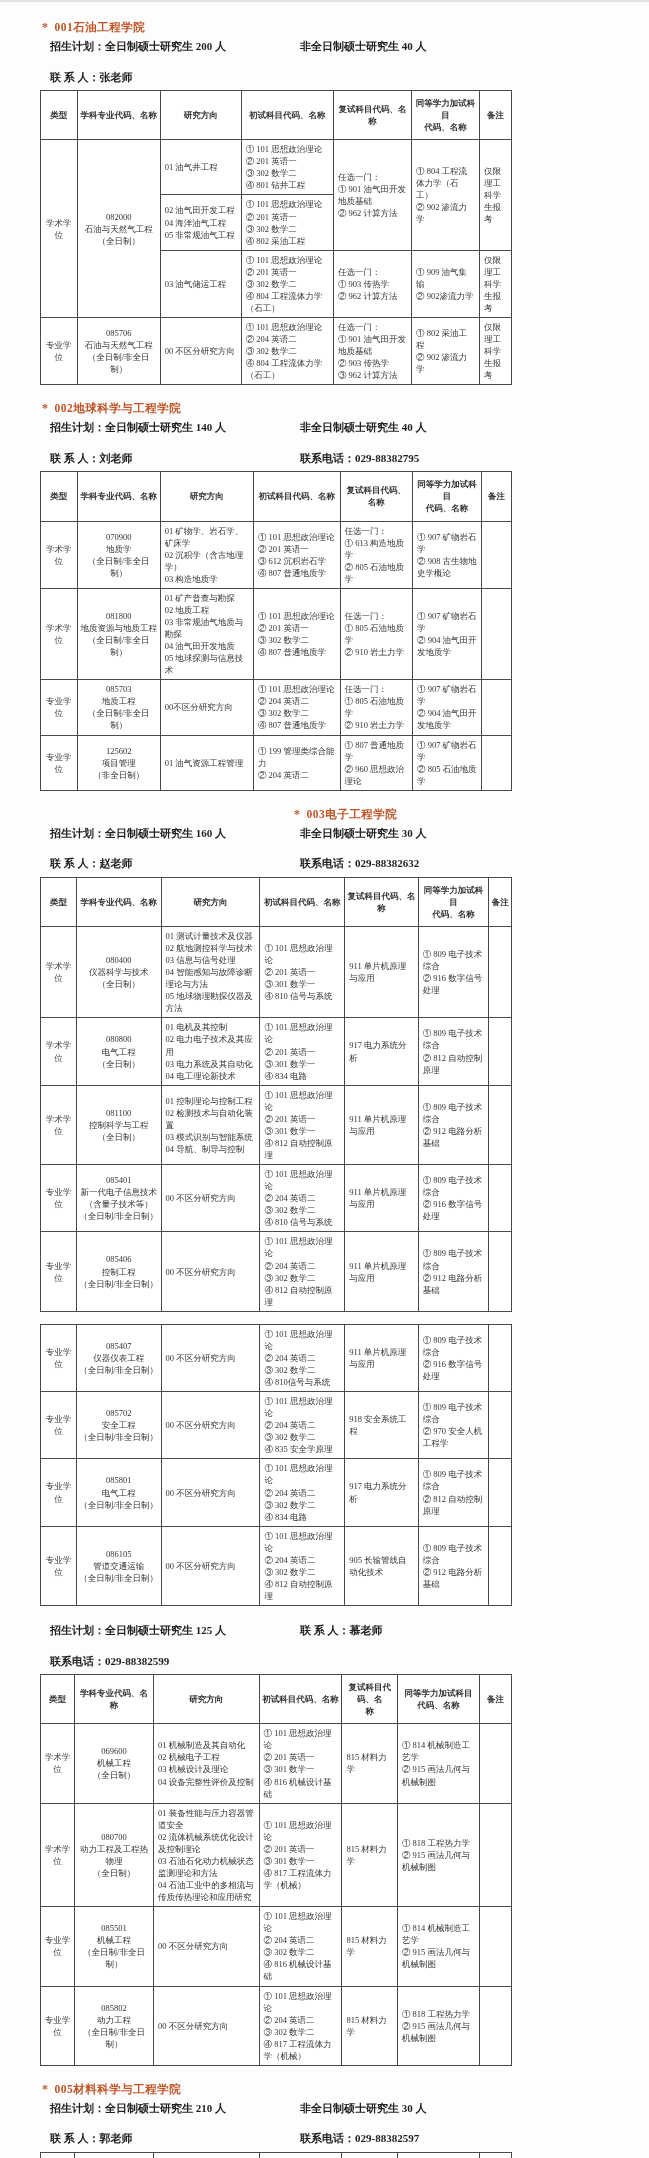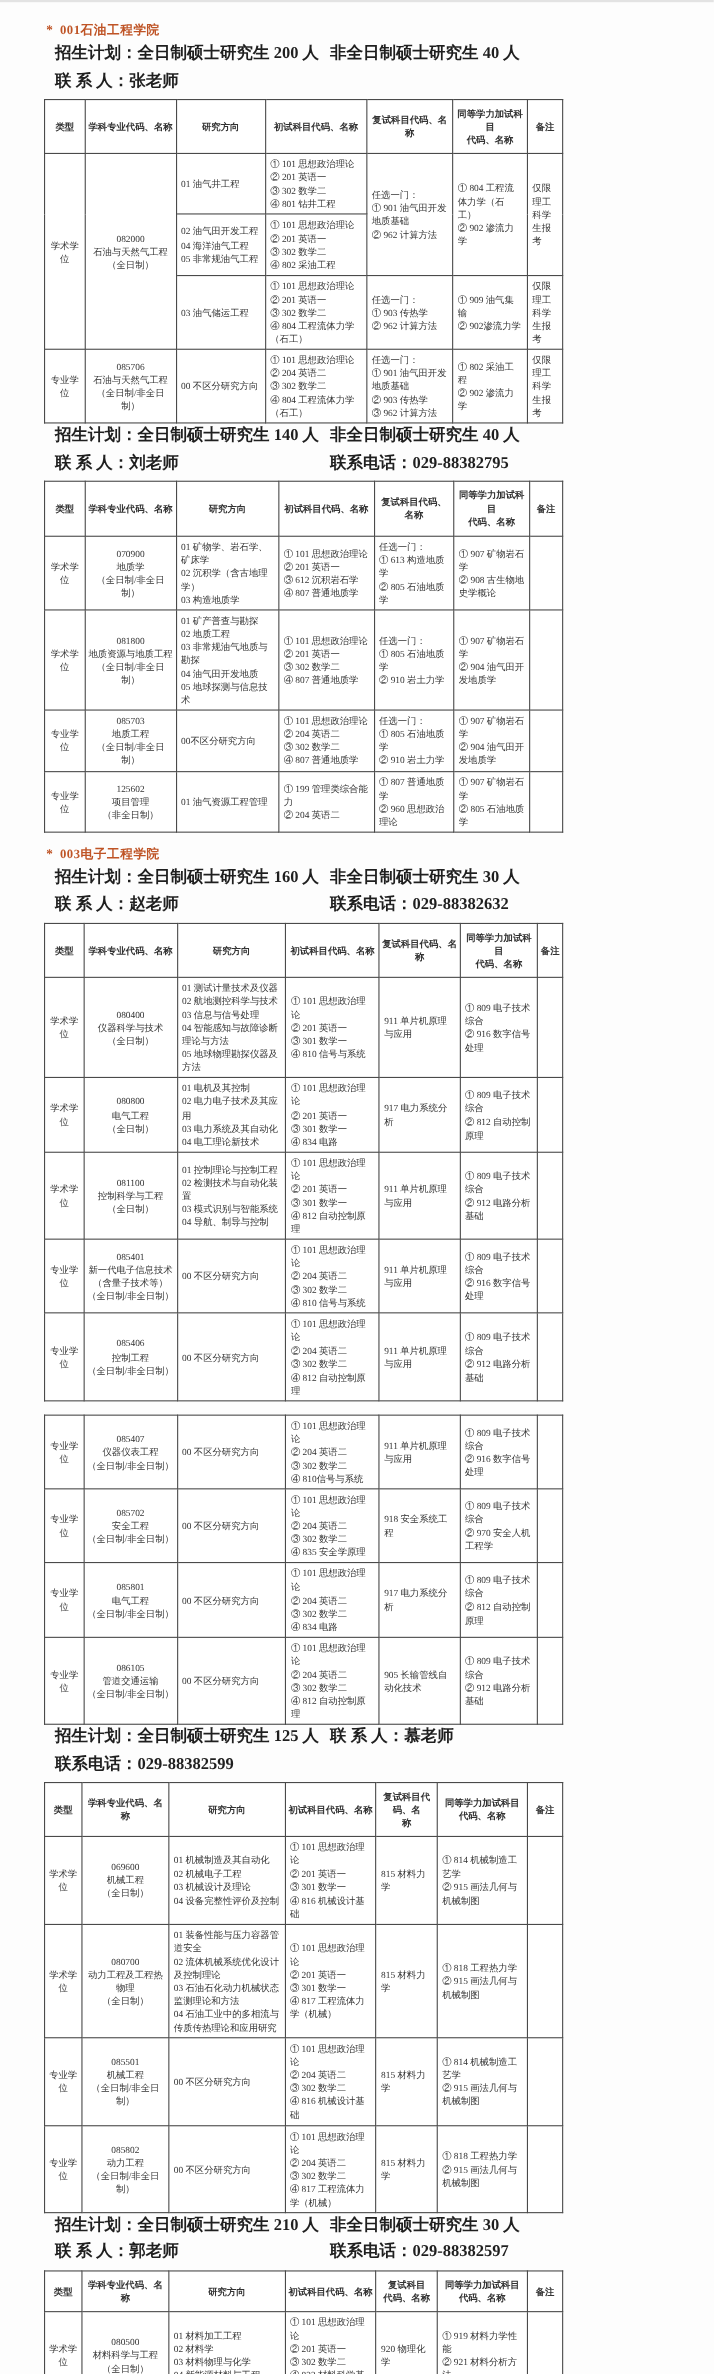--- a/index.html
+++ b/index.html
@@ -1,24 +1,24 @@
 <!DOCTYPE html>
 <html><head>
 <meta charset="utf-8">
 <style>
   html,body{margin:0;padding:0;background:#ffffff;}
   body{font-family:"Liberation Serif","DejaVu Serif",serif;color:#2e2e2e;}
   .page{position:relative;width:649px;min-height:2158px;background:#fdfdfd;overflow:hidden;}
   .top-strip{height:2px;background:#e3e3e3;}
   .content{padding:6px 0 24px 40px;}
-  .section{}
+  .section{margin-bottom:16px;}
   .sec-title{font-size:11.5px;font-weight:bold;margin:12px 0 3px 2px;letter-spacing:.5px;}
   .sec-title .bullet{margin-right:6px;font-size:12px;}
-  .info-grid{display:grid;grid-template-columns:250px auto;row-gap:2px;
-             font-size:15px;font-weight:bold;color:#1f1f1f;margin-left:10px;line-height:1.5;}
+  .info-grid{display:grid;grid-template-columns:250px auto;row-gap:14px;
+             font-size:11px;font-weight:bold;color:#1f1f1f;margin-left:10px;line-height:1.5;}
   table.adm{border-collapse:collapse;table-layout:fixed;width:472px;margin-top:5px;
             background:#fff;}
   table.adm.gap{margin-top:12px;}
   .adm th,.adm td{border:1px solid #4a4a4a;font-size:8.5px;line-height:1.42;
                   padding:3px 4px;vertical-align:middle;white-space:pre-line;
                   word-break:break-all;color:#333;}
   .adm{border:1.5px solid #222;}
   .adm th{text-align:center;font-weight:bold;padding:6px 2px;}
   .adm td.c0,.adm td.c1{text-align:center;padding:3px 2px;}
   .adm td.c2,.adm td.c3,.adm td.c4,.adm td.c5,.adm td.c6{text-align:left;}
@@ -114,20 +114,21 @@
 ② 903 传热学
 ③ 962 计算方法</td>
                 <td class="c5">① 802 采油工程
 ② 902 渗流力学</td>
                 <td class="c6">仅限理工科学生报考</td>
               </tr>
             </tbody>
           </table>
         </div>
         <div class="section">
+          <div class="sec-title" style="color: rgb(191, 84, 38);"><span class="bullet">*</span><span>002地球科学与工程学院</span></div>
           <div class="info-grid">
             <div>招生计划：全日制硕士研究生 140 人</div>
             <div>非全日制硕士研究生 40 人</div>
             <div>联 系 人：刘老师</div>
             <div>联系电话：029-88382795</div>
           </div>
           <table class="adm">
             <colgroup>
               <col style="width: 7.8%;">
               <col style="width: 17.6%;">
@@ -218,21 +219,21 @@
                 <td class="c4">① 807 普通地质学
 ② 960 思想政治理论</td>
                 <td class="c5">① 907 矿物岩石学
 ② 805 石油地质学</td>
                 <td class="c6"></td>
               </tr>
             </tbody>
           </table>
         </div>
         <div class="section">
-          <div class="sec-title" style="color: rgb(191, 84, 38);"><span class="bullet">*</span><span>003电子工程学院</span></div>
+          <div class="sec-title" style="color: rgb(191, 84, 38); text-align: center;"><span class="bullet">*</span><span>003电子工程学院</span></div>
           <div class="info-grid">
             <div>招生计划：全日制硕士研究生 160 人</div>
             <div>非全日制硕士研究生 30 人</div>
             <div>联 系 人：赵老师</div>
             <div>联系电话：029-88382632</div>
           </div>
           <table class="adm">
             <colgroup>
               <col style="width: 7.6%;">
               <col style="width: 18%;">
@@ -509,20 +510,21 @@
 ④ 817 工程流体力学（机械）</td>
                 <td class="c4">815 材料力学</td>
                 <td class="c5">① 818 工程热力学
 ② 915 画法几何与机械制图</td>
                 <td class="c6"></td>
               </tr>
             </tbody>
           </table>
         </div>
         <div class="section">
+          <div class="sec-title" style="color: rgb(191, 84, 38);"><span class="bullet">*</span><span>005材料科学与工程学院</span></div>
           <div class="info-grid">
             <div>招生计划：全日制硕士研究生 210 人</div>
             <div>非全日制硕士研究生 30 人</div>
             <div>联 系 人：郭老师</div>
             <div>联系电话：029-88382597</div>
           </div>
           <table class="adm">
             <colgroup>
               <col style="width: 7.2%;">
               <col style="width: 16.8%;">

